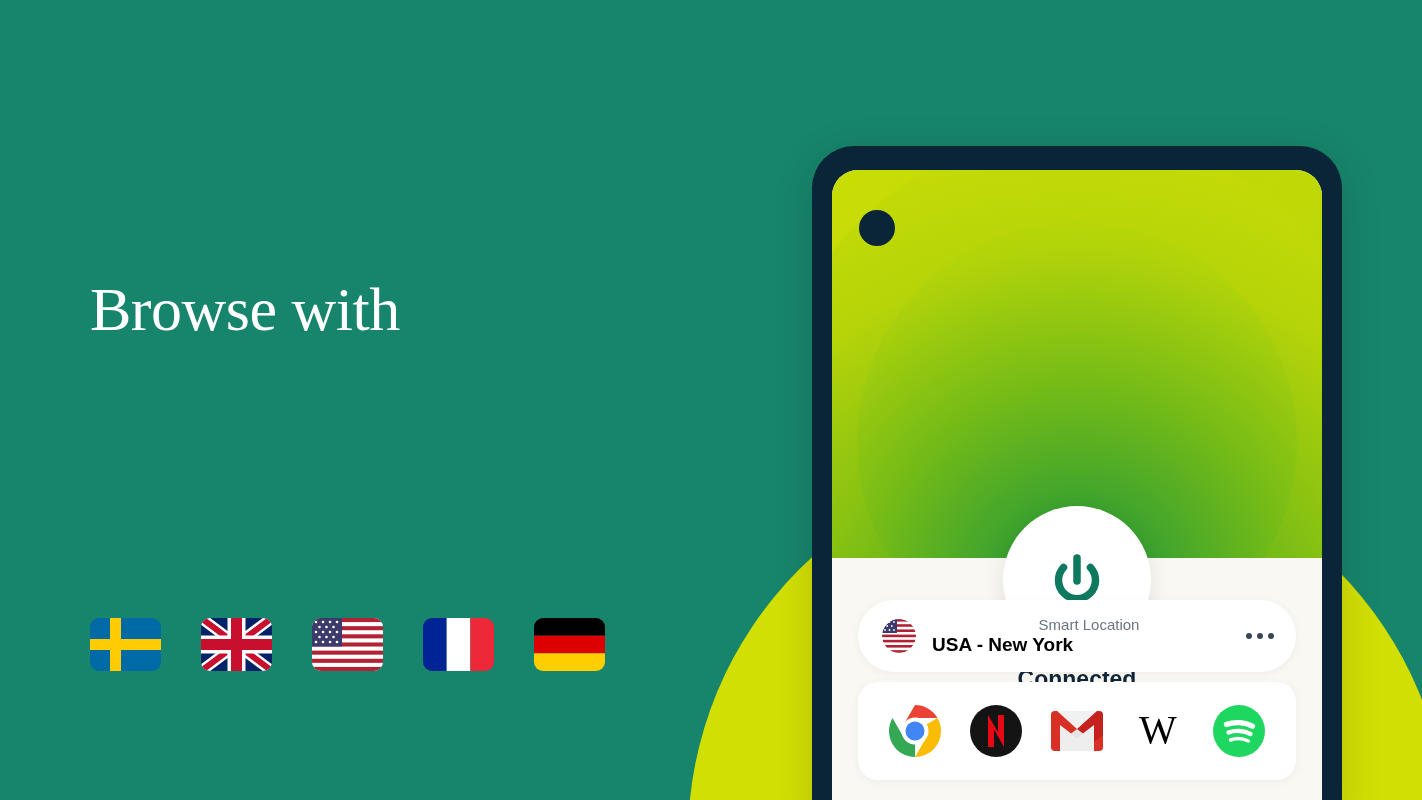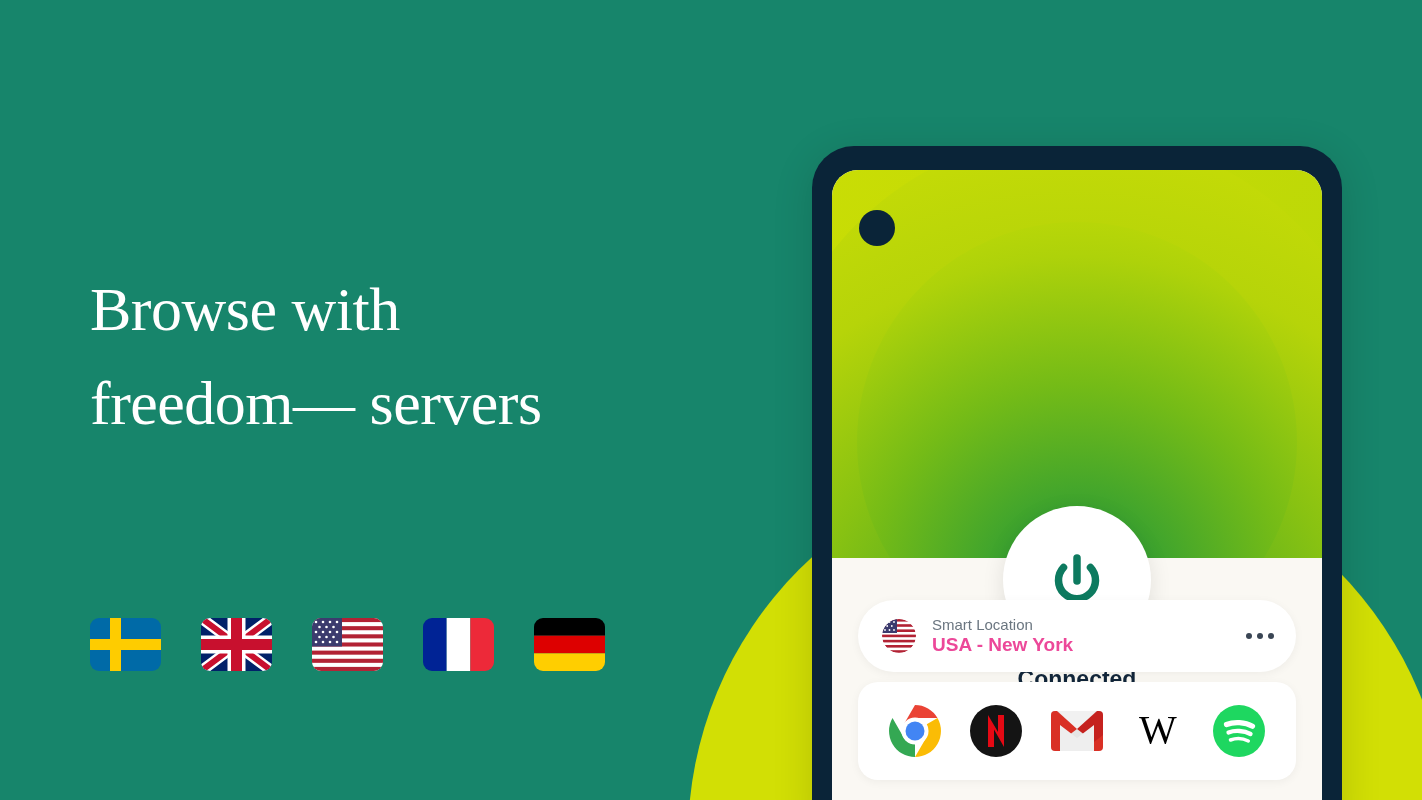--- a/index.html
+++ b/index.html
@@ -161,24 +161,24 @@
     border-radius:50%;
     overflow:hidden;
     flex:none;
     margin-right:16px;
     position:relative;
   }
   #location-flag svg { display:block; width:100%; height:100%; }
   #location-text { flex:1; line-height:1.15; }
   #location-label {
     font-size:15px; color:#6b7680; font-weight:400;
-    display:block; margin-bottom:0;
+    display:block; margin-bottom:0;text-align:center;
   }
   #location-name {
-    font-size:19px; color:#ec4899; font-weight:700; display:block;
+    font-size:19px; color:#000000; font-weight:700; display:block;
   }
   #location-menu-icon {
     display:flex; gap:5px; align-items:center; flex:none;
   }
   #location-menu-icon i {
     width:6px; height:6px; border-radius:50%;
     background:#3a4654; display:block;
   }
 
   
@@ -202,21 +202,20 @@
   }
   .app-icon svg { display:block; }
 </style>
 </head>
 <body>
 
 <div id="bg-lime-circle"></div>
 
 <h1 id="headline">
   <span class="hl-line">Browse with</span>
-  <span class="hl-line">freedom— servers</span>
 </h1>
 
 <div id="flag-row">
 
   <div class="flag">
     <svg viewBox="0 0 71 53" preserveAspectRatio="none">
       <rect width="71" height="53" fill="#006aa7"></rect>
       <rect x="0" y="21" width="71" height="11" fill="#fecc00"></rect>
       <rect x="20" y="0" width="11" height="53" fill="#fecc00"></rect>
     </svg>

